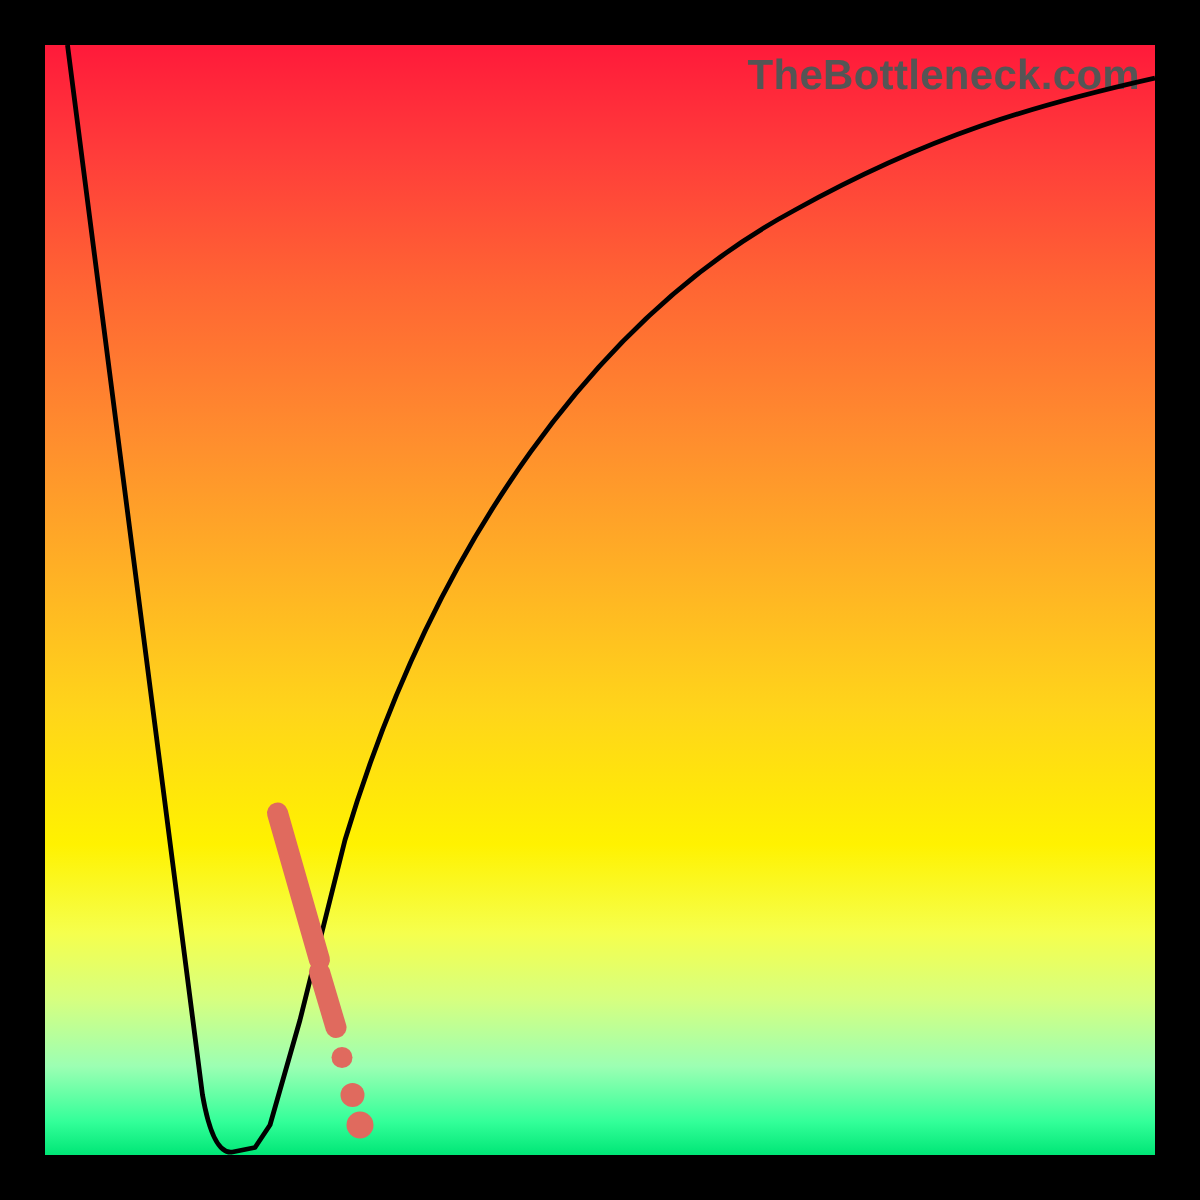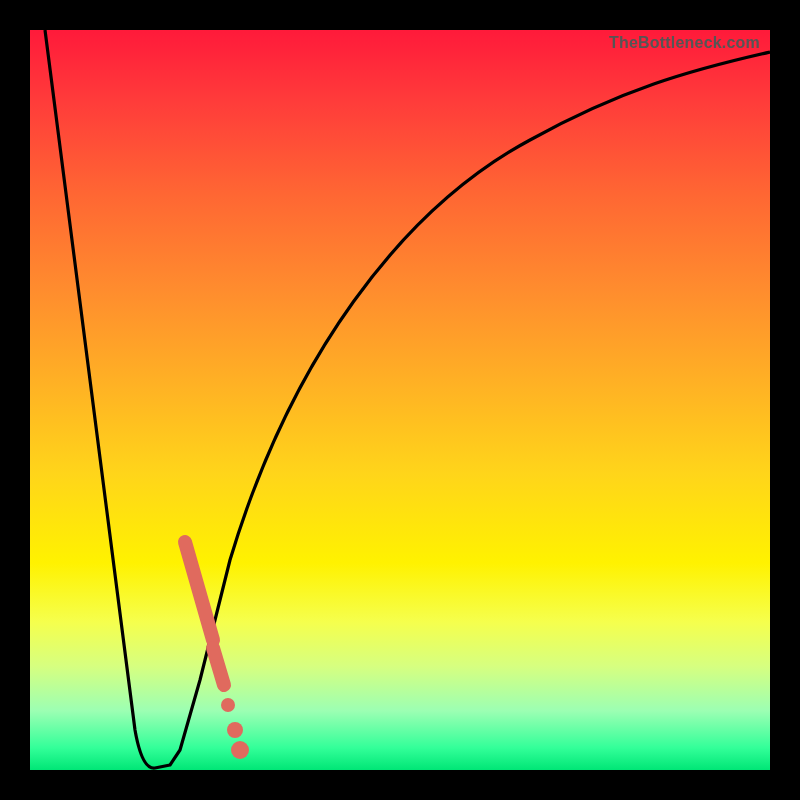--- a/index.html
+++ b/index.html
@@ -37,21 +37,21 @@
       #9cffb3 92%,
       #33ff99 97%,
       #00e676 100%
     );
   }
   .watermark {
     position: absolute;
     top: 4px;
     right: 10px;
     color: #555;
-    font-size: 16px;
+    font-size: 28px;
     font-weight: 600;
     letter-spacing: 0.2px;
     user-select: none;
   }
   svg.curve {
     position: absolute;
     left: 0;
     top: 0;
     width: 740px;
     height: 740px;

